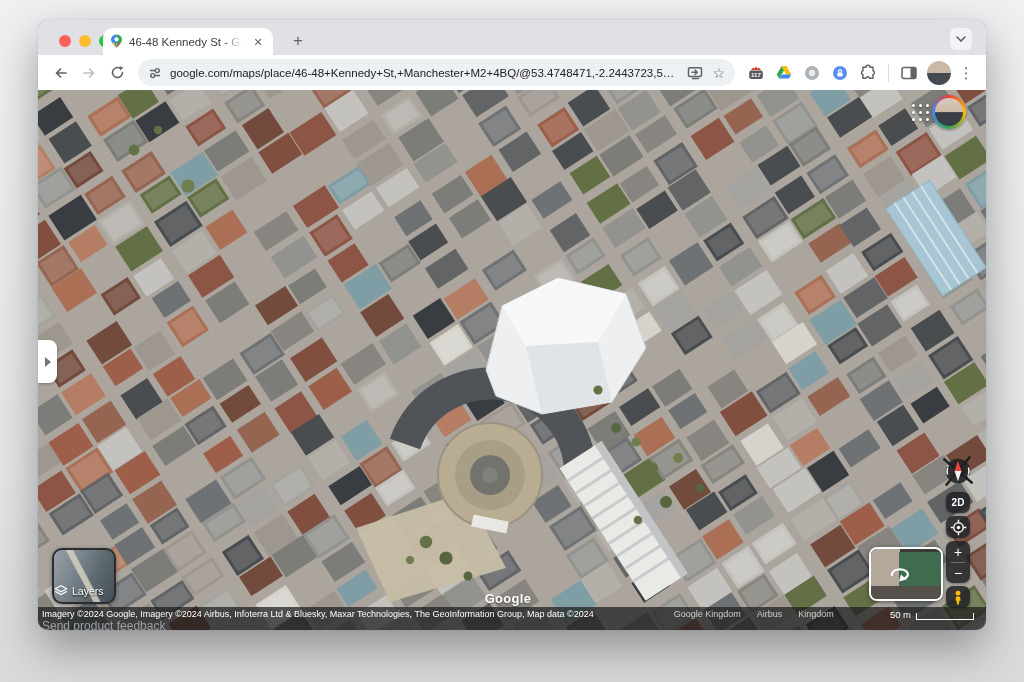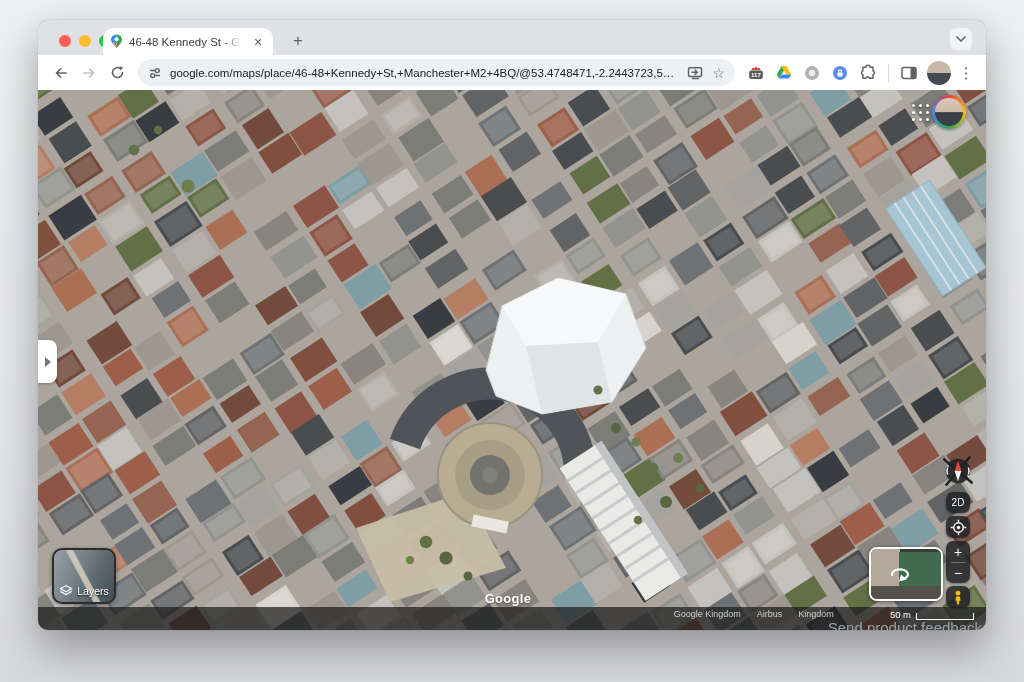--- a/index.html
+++ b/index.html
@@ -60,54 +60,54 @@
     display:grid; grid-template-columns:repeat(3,1fr); gap:2.5px; filter:drop-shadow(0 1px 1px rgba(0,0,0,.5)); }
   .appsgrid i { width:3.2px; height:3.2px; background:#fff; border-radius:50%; }
   .avatar-map { position:absolute; right:20px; top:5px; width:34px; height:34px; border-radius:50%;
     background:conic-gradient(#ea4335,#fbbc04,#34a853,#4285f4,#ea4335); padding:3px;
     box-shadow:0 1px 3px rgba(0,0,0,.4); }
   .avatar-map .inner { width:100%; height:100%; border-radius:50%;
     background:linear-gradient(180deg,#d8cabb 0%,#cdbaa6 50%,#3a3f46 52%); }
   .ctl { position:absolute; right:16px; width:24px; background:rgba(32,33,36,.85); border-radius:7px;
     color:#fff; display:flex; align-items:center; justify-content:center; box-shadow:0 1px 3px rgba(0,0,0,.4); }
   .compass { position:absolute; right:13px; top:366px; width:30px; height:30px; }
-  .btn-2d { top:402px; height:21px; font-size:10px; font-weight:normal; }
+  .btn-2d { top:402px; height:21px; font-size:10px; font-weight:bold; }
   .btn-loc { top:426px; height:22px; }
   .zoomctl { top:451px; height:42px; flex-direction:column; font-size:14px; }
   .zoomctl .half { height:20px; display:flex; align-items:center; justify-content:center; width:100%; }
   .zoomctl .zdiv { width:14px; height:1px; background:rgba(255,255,255,.3); }
   .btn-peg { top:496px; height:22px; }
   .sv-preview { position:absolute; right:43px; top:457px; width:74px; height:54px;
     border:2px solid #fff; border-radius:8px; background:#3a3a38; overflow:hidden;
     box-shadow:0 1px 4px rgba(0,0,0,.5); }
   .sv-left { position:absolute; left:0; top:0; width:42%; height:76%; background:#b3a89a; }
   .sv-right { position:absolute; right:0; top:6%; width:60%; height:70%; background:#3f6b4f; }
   .sv-road { position:absolute; left:0; bottom:0; width:100%; height:26%; background:#55504a; }
   .sv-arrow { position:absolute; left:14px; top:14px; }
   .layers-btn { position:absolute; left:14px; top:458px; width:64px; height:56px; border-radius:10px;
     border:2px solid #2c2c2c; overflow:hidden; box-shadow:0 1px 4px rgba(0,0,0,.4);
     background:
       linear-gradient(62deg, transparent 44%, rgba(214,208,192,.85) 46%, rgba(214,208,192,.85) 52%, transparent 54%),
       linear-gradient(115deg,#97a0a6 0%,#7b858d 35%,#5d686f 65%,#454e55 100%); }
   .layers-label { position:absolute; left:0; right:0; bottom:5px; display:flex; gap:4px;
-    align-items:center; justify-content:center; color:#fff; font-size:10.5px;
+    align-items:center; color:#fff; font-size:10.5px;
     text-shadow:0 1px 2px rgba(0,0,0,.9); }
   .glogo { position:absolute; left:0; right:8px; bottom:24px; text-align:center;
     color:#fff; font-size:13px; font-weight:bold; letter-spacing:.3px;
     text-shadow:0 1px 2px rgba(0,0,0,.45); }
   .attrib { position:absolute; left:0; right:0; bottom:0; height:23px;
     background:rgba(28,28,28,.72); color:#fff; }
   .attrib .row1 { display:flex; align-items:center; height:12px; padding:2px 6px 0 4px; font-size:9px; white-space:nowrap; }
   .attrib .atext { overflow:hidden; text-overflow:ellipsis; }
   .attrib .grow { flex:1; min-width:8px; }
   .attrib .link { color:#cfcfcf; margin:0 8px; }
   .scalebox { display:flex; align-items:flex-end; gap:5px; margin-left:10px; margin-right:6px;padding-left:38px; }
   .scaletext { font-size:9.5px; color:#fff; }
   .scalebar { width:58px; height:7px; border-left:1.5px solid #fff; border-right:1.5px solid #fff; border-bottom:1.5px solid #fff; }
-  .attrib .row2 { font-size:15px; color:#9aa0a6; padding:0 4px;text-align:right; }
+  .attrib .row2 { font-size:12px; color:#9aa0a6; padding:0 4px; }
   svg { display:block; }
 </style>
 </head>
 <body>
 
 <div class="window">
 
   <div class="tabstrip">
     <div class="lights">
       <span class="light" style="background:#ff5f57"></span>
@@ -929,20 +929,21 @@
           <path d="M1.5 8 L8 11.5 L14.5 8" fill="none" stroke="#fff" stroke-width="1.4" stroke-linejoin="round"></path>
         </svg>
         <span>Layers</span>
       </div>
     </div>
 
     <div class="glogo">Google</div>
 
     <div class="attrib">
       <div class="row1">
+        <span class="atext">Imagery ©2024 Google, Imagery ©2024 Airbus, Infoterra Ltd &amp; Bluesky, Maxar Technologies, The GeoInformation Group, Map data ©2024</span>
         <span class="grow"></span>
         <span class="link">Google Kingdom</span>
         <span class="link">Airbus</span>
         <span class="link">Kingdom</span>
         <span class="scalebox">
           <span class="scaletext">50 m</span>
           <span class="scalebar"></span>
         </span>
       </div>
       <div class="row2">

